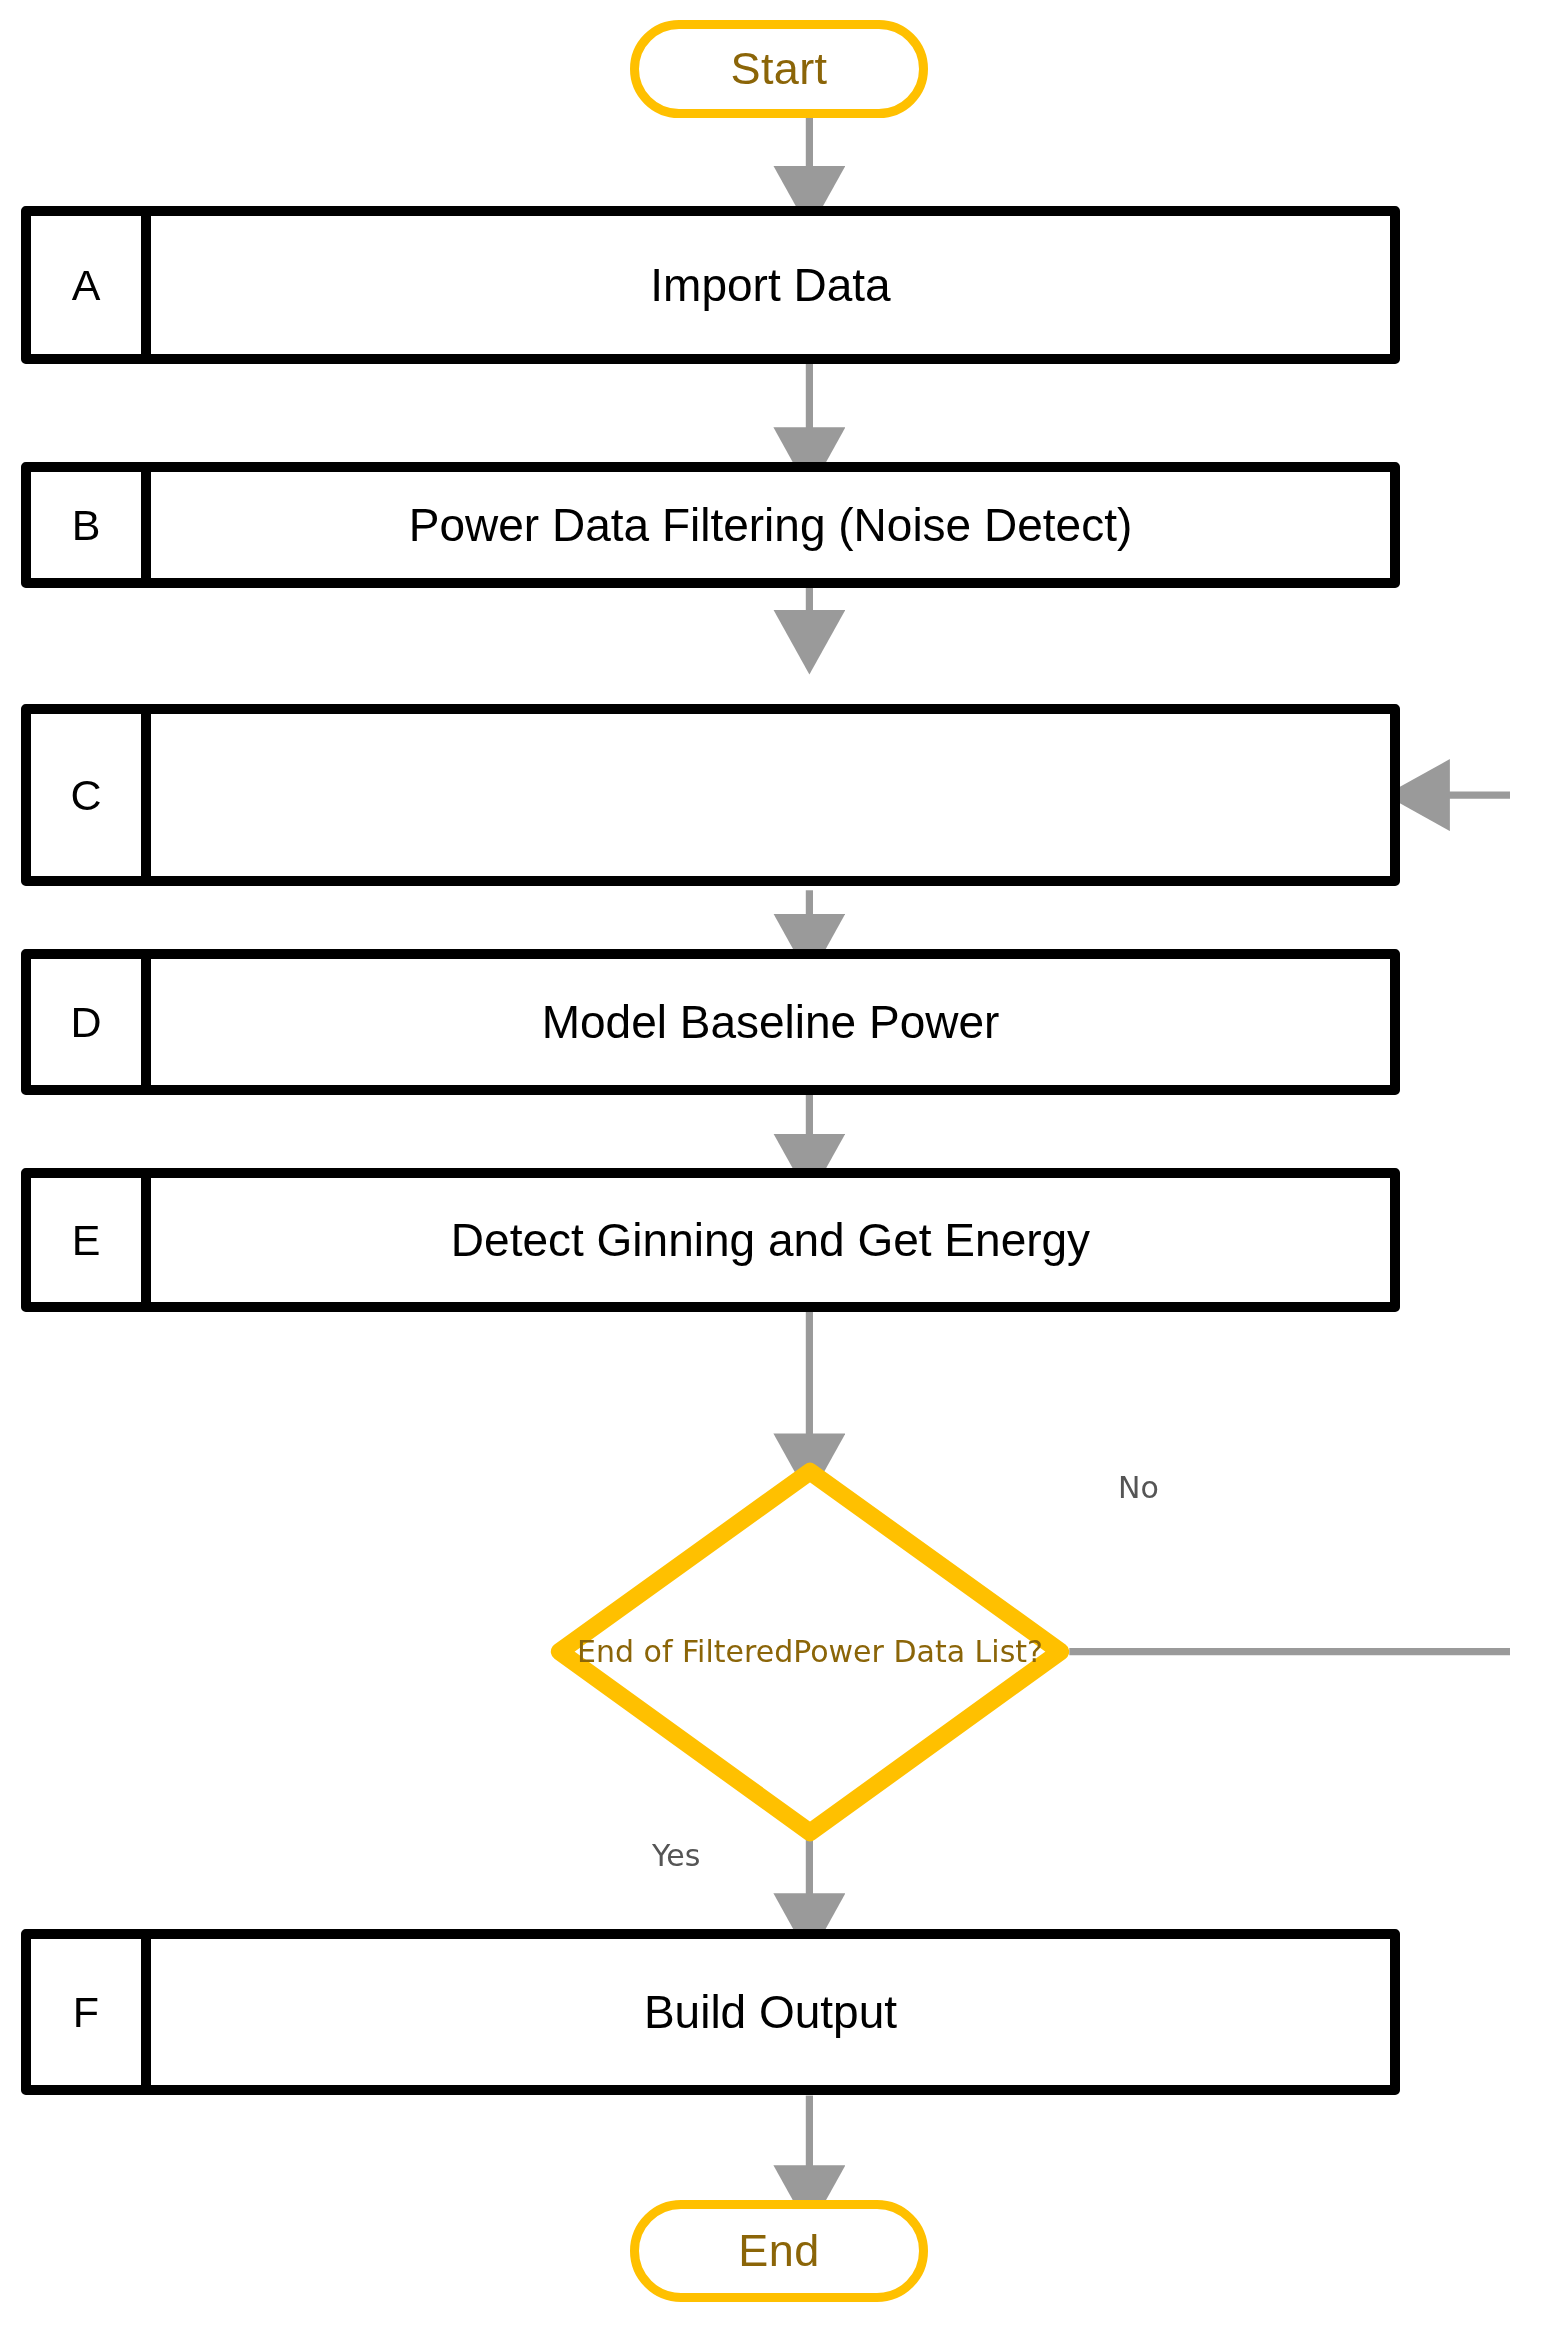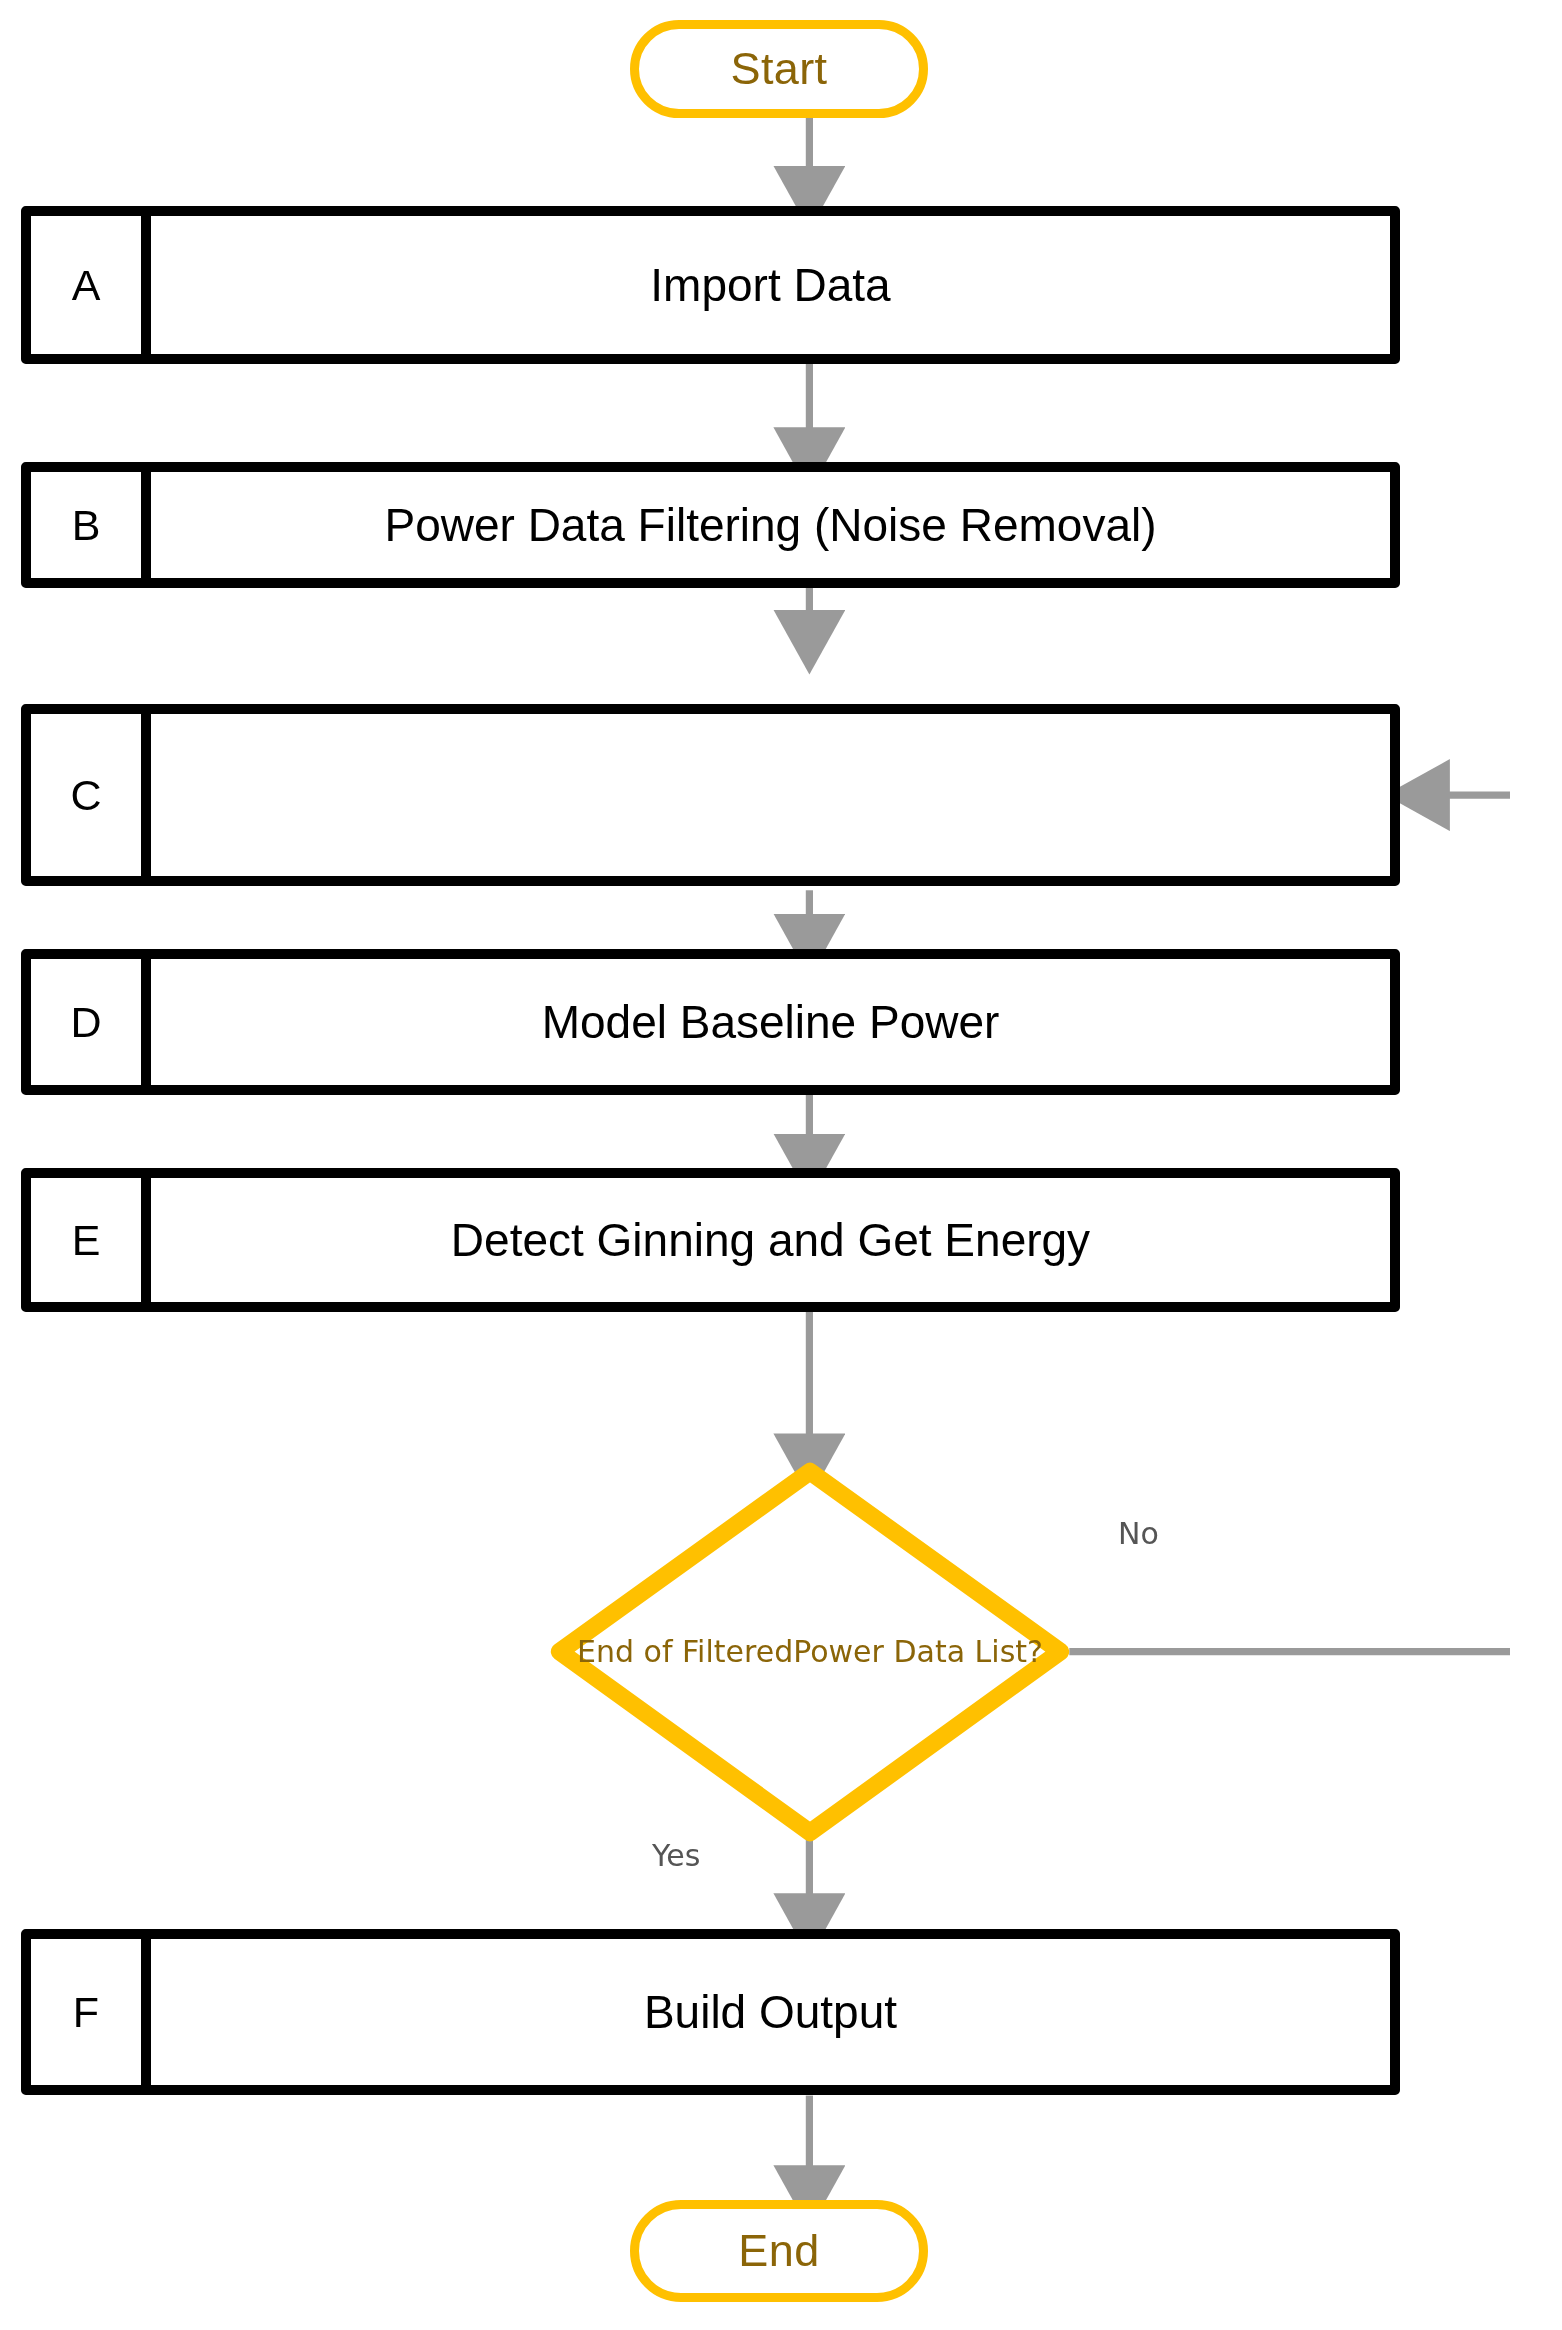--- a/index.html
+++ b/index.html
@@ -154,21 +154,21 @@
     <span>Start</span>
   </div>
 
   <div class="process" style="left:21px; top:206px; width:1379px; height:158px;">
     <div class="idcell">A</div>
     <div class="labelcell">Import Data</div>
   </div>
 
   <div class="process" style="left:21px; top:462px; width:1379px; height:126px;">
     <div class="idcell">B</div>
-    <div class="labelcell">Power Data Filtering (Noise Removal)</div>
+    <div class="labelcell">Power Data Filtering (Noise Detect)</div>
   </div>
 
   <div class="process" style="left:21px; top:704px; width:1379px; height:182px;">
     <div class="idcell">C</div>
   </div>
 
   <div class="process" style="left:21px; top:949px; width:1379px; height:146px;">
     <div class="idcell">D</div>
     <div class="labelcell">Model Baseline Power</div>
   </div>
@@ -181,21 +181,21 @@
   <div class="decision" style="left:550px; top:1462px; width:520px; height:380px;">
     <svg width="520" height="380" viewBox="0 0 650 475" xmlns="http://www.w3.org/2000/svg">
       <polygon points="325,12 638,237 325,463 12,237" fill="#ffffff" stroke="#FFC000" stroke-width="22" stroke-linejoin="round"></polygon>
     </svg>
     <div class="dtext">
       <span>End of Filtered</span>
       <span>Power Data List?</span>
     </div>
   </div>
 
-  <div class="edgelabel" style="left:1118px; top:1516px;">
+  <div class="edgelabel" style="left:1118px; top:1470px;">
     <span>No</span>
   </div>
 
   <div class="edgelabel" style="left:652px; top:1838px;">
     <span>Yes</span>
   </div>
 
   <div class="process" style="left:21px; top:1929px; width:1379px; height:166px;">
     <div class="idcell">F</div>
     <div class="labelcell">Build Output</div>

